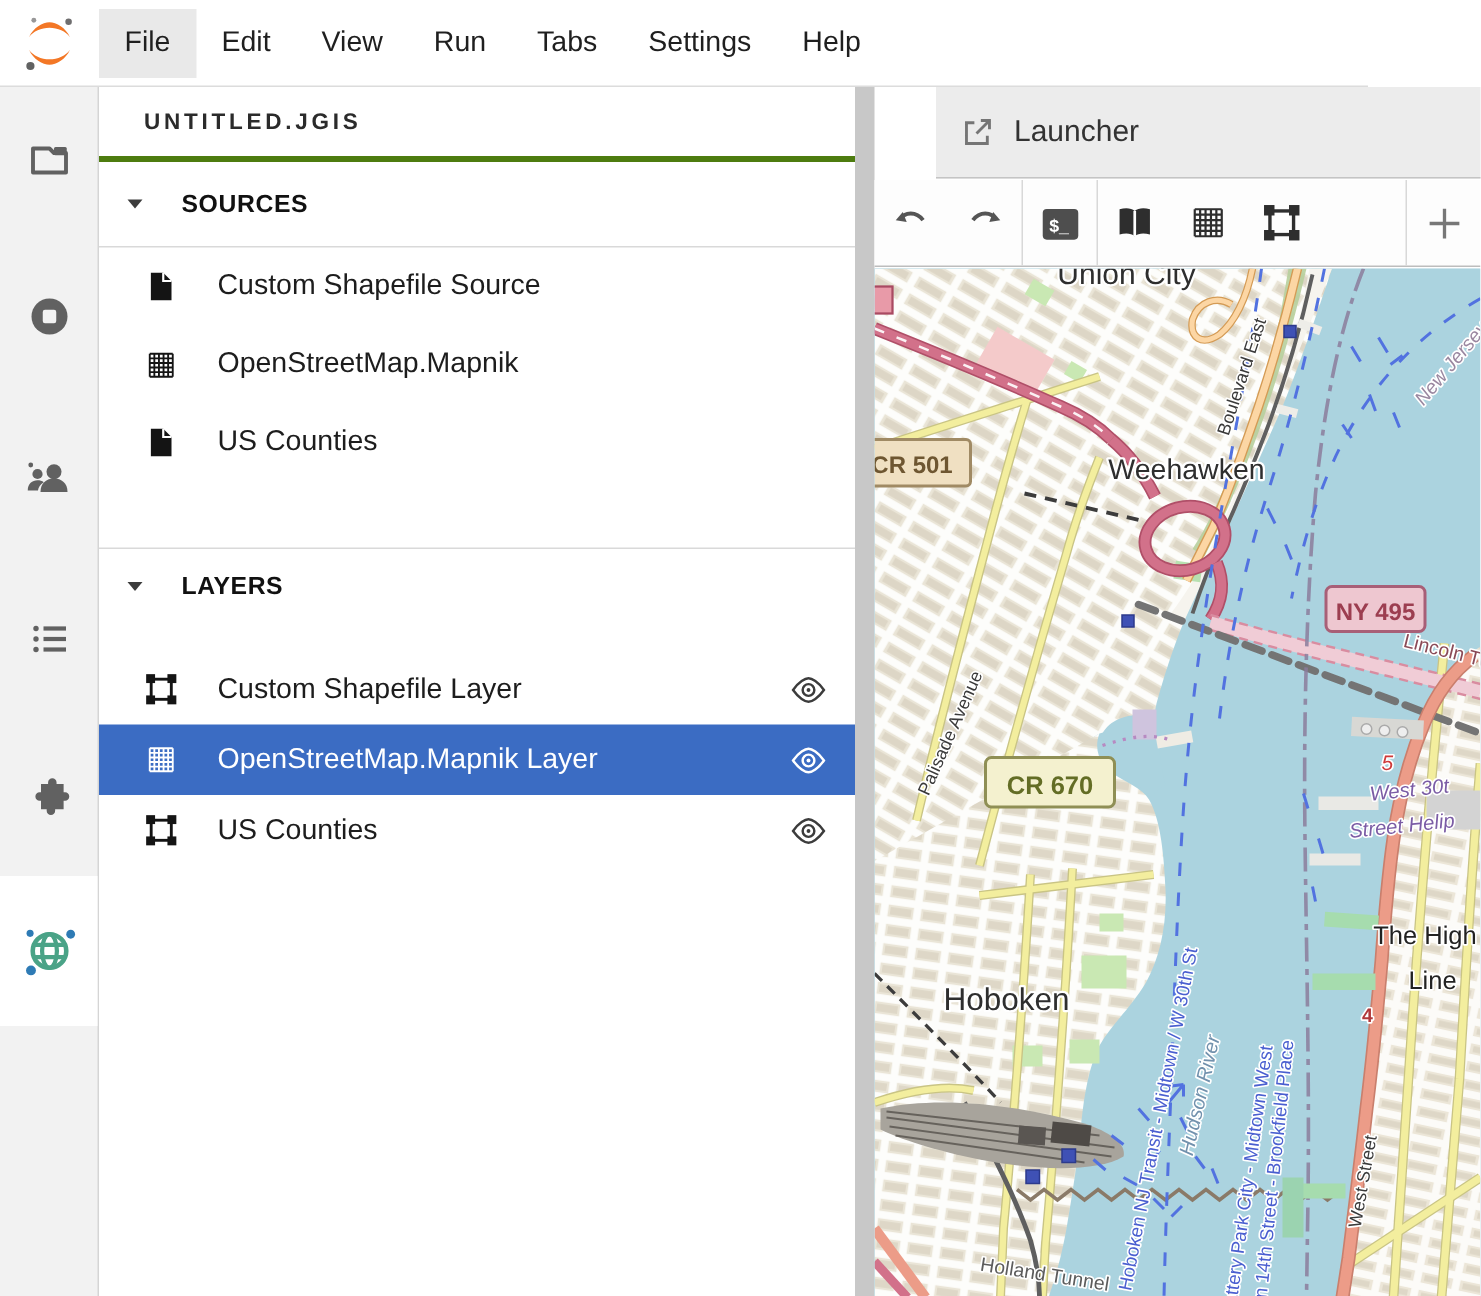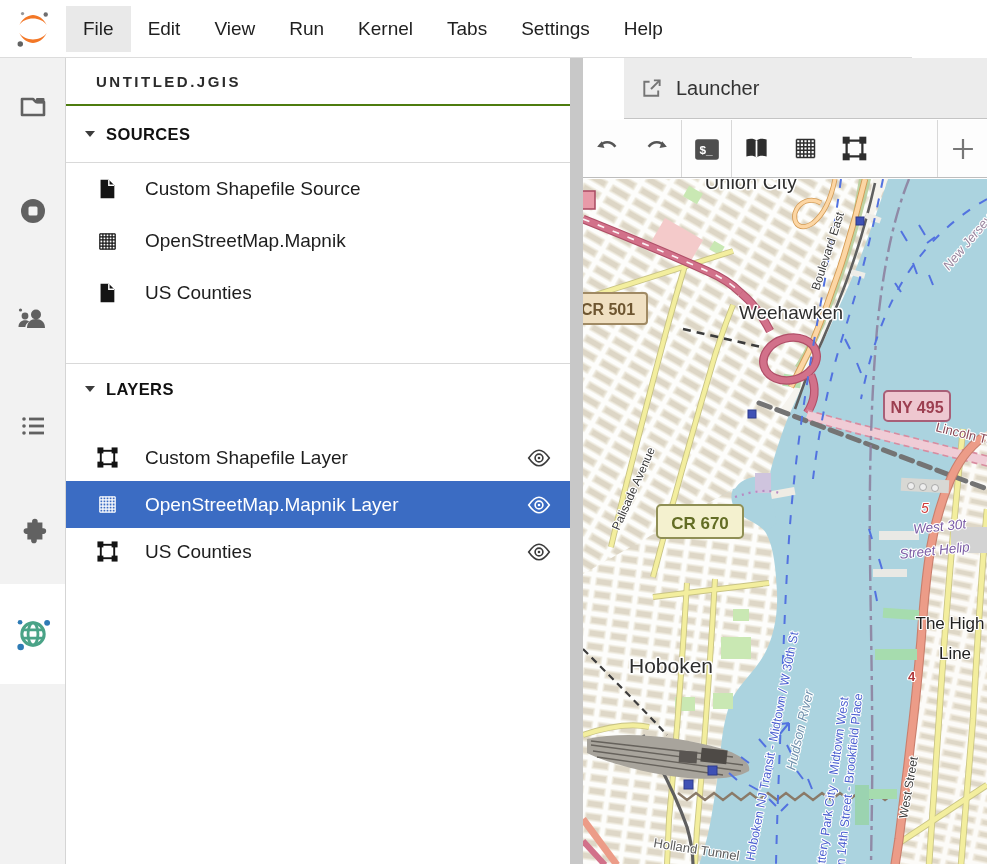--- a/index.html
+++ b/index.html
@@ -13,22 +13,22 @@
   .menu-item{font-size:19px;color:#1f1f1f;padding:0 17px;height:46px;display:flex;align-items:center;cursor:default;}
   .menu-item.active{background:#e9e9e9;}
   
   .sidebar{position:absolute;left:0;top:58px;width:66px;height:806px;background:#f2f2f2;
            border-right:1px solid #d5d5d5;box-sizing:border-box;}
   .side-tab{position:absolute;left:0;width:65px;height:72px;display:flex;align-items:center;justify-content:center;}
   .side-tab.active{background:#ffffff;height:100px;}
   
   .left-panel{position:absolute;left:66px;top:58px;width:504px;height:806px;background:#fff;}
   .panel-title{height:46px;display:flex;align-items:center;padding-left:30px;font-size:15px;font-weight:700;
-               letter-spacing:2.5px;color:#2b2b2b;border-bottom:2px solid #4d7c0f;}
-  .section-header{display:flex;align-items:center;gap:11px;padding-left:19px;font-weight:700;
+               letter-spacing:2.5px;color:#2b2b2b;border-bottom:4px solid #4d7c0f;}
+  .section-header{display:flex;align-items:center;gap:26px;padding-left:19px;font-weight:700;
                   font-size:16.5px;letter-spacing:.4px;color:#111;}
   .caret{width:0;height:0;border-left:5.5px solid transparent;border-right:5.5px solid transparent;
          border-top:6.5px solid #3c3c3c;}
   .hr{height:1px;background:#d9d9d9;}
   .row{display:flex;align-items:center;font-size:19px;color:#1d1d1d;padding:0 18px 0 30px;gap:12px;}
   .src-row{height:52px;}
   .layer-row{height:47px;}
   .row-icon{width:24px;height:24px;margin-right:13px;flex:0 0 auto;display:flex;align-items:center;color:#121212;}
   .eye{margin-left:auto;color:#3c3c3c;display:flex;align-items:center;}
   .layer-row.selected{background:#3b6cc3;color:#fff;}
@@ -62,21 +62,20 @@
       <circle cx="10.5" cy="5" r="1.8" fill="#989798"></circle>
       <circle cx="36" cy="6" r="2.4" fill="#6f6e6f"></circle>
       <circle cx="8" cy="38.5" r="3" fill="#616262"></circle>
     </svg>
   </div>
   <div class="menu-items">
     <div class="menu-item active">File</div>
     <div class="menu-item">Edit</div>
     <div class="menu-item">View</div>
     <div class="menu-item">Run</div>
-    <div class="menu-item">Kernel</div>
     <div class="menu-item">Tabs</div>
     <div class="menu-item">Settings</div>
     <div class="menu-item">Help</div>
   </div>
 </div>
 
 <div class="sidebar">
   <div class="side-tab" style="top:12px">
     <svg width="32" height="32" viewBox="0 0 32 32">
       <path d="M5 9 h11 l3 3 h8 v13 H5 z" fill="none" stroke="#616161" stroke-width="2.6" stroke-linejoin="round"></path>

